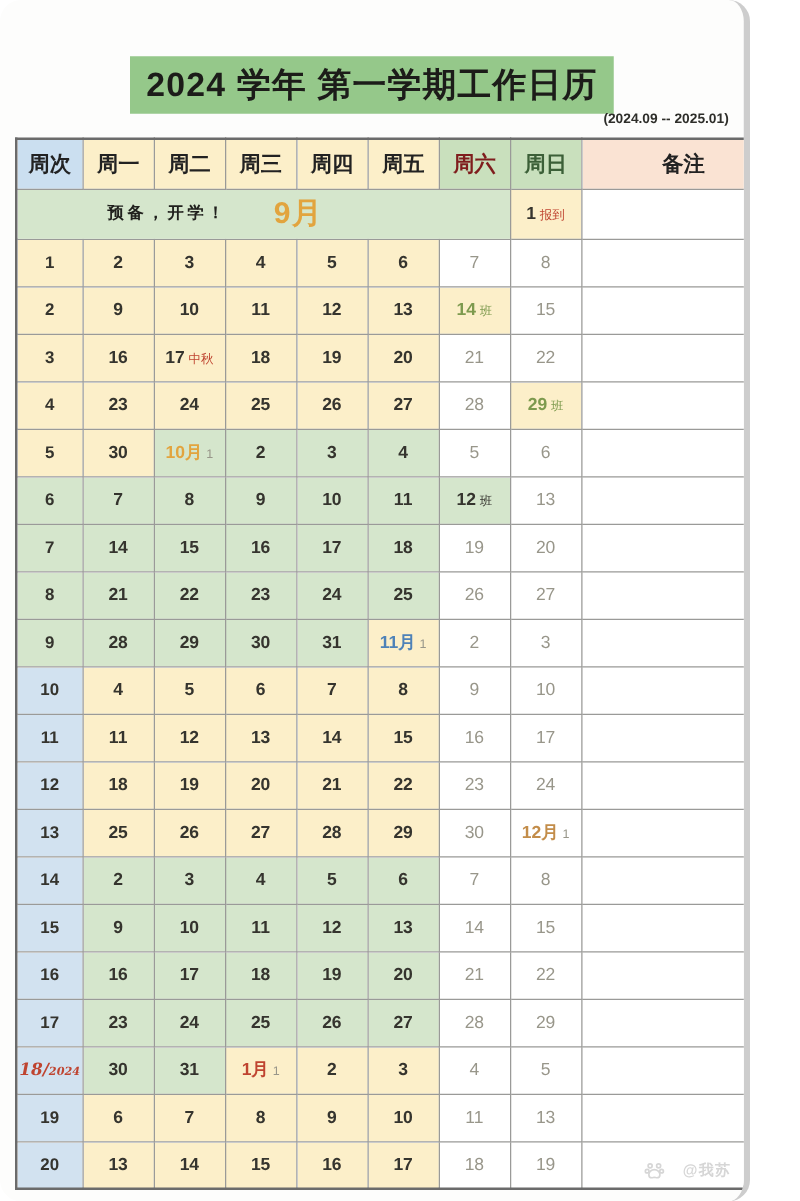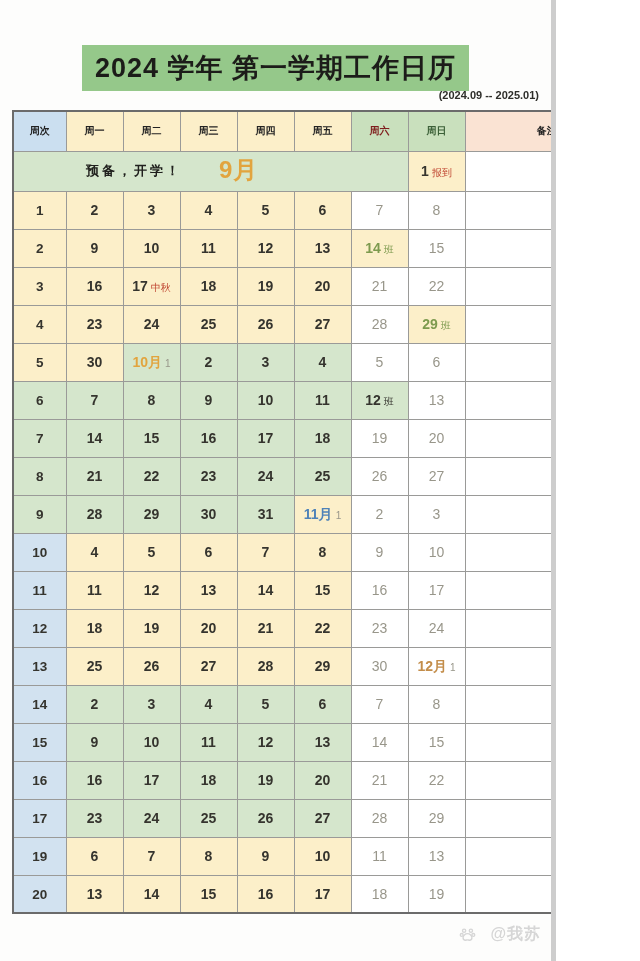--- a/index.html
+++ b/index.html
@@ -1,23 +1,24 @@
 <!DOCTYPE html>
 <html style="--title-bg: #95c88a; --head-blue: #cbdff0; --head-weekend: #c9e0bd; --head-note: #fae3d3; --cell-y: #fcefc9; --cell-g: #d5e6cc; --cell-b: #d2e2f0; --c-dark: #35342e; --c-gray: #98968a; --c-green: #7d9a4e; --c-orange: #e2a43e; --c-blue: #4e82b8; --c-brown: #c38d4a; --c-red: #bf4430; --watermark: #d6d6d6;"><head>
 <meta charset="utf-8">
 <style>
   html,body{margin:0;padding:0;}
   .page{
     position:relative;
-    width:556px;height:961px;
+    width:600px;height:961px;
     background:#fdfdfc;
     overflow:hidden;
     font-family:"Liberation Sans","DejaVu Sans",sans-serif;
     border-right:5px solid #cdcdcd;
     box-sizing:border-box;
+    border-radius:17px;
   }
   .title-wrap{position:absolute;top:45px;left:0;right:0;text-align:center;}
   .title{
     display:inline-block;
     background:var(--title-bg);
     color:#1c1c19;
     font-weight:bold;
     font-size:27px;
     letter-spacing:1px;
     padding:5px 13px;
@@ -37,21 +38,21 @@
     border:1px solid #9a9a98;
     padding:0;
     text-align:center;
     vertical-align:middle;
     overflow:hidden;
     white-space:nowrap;
   }
   tr.hdr{height:40px;}
   tr.month{height:40px;}
   tr.wrow{height:38px;}
-  th{font-size:10px;font-weight:bold;color:#222;}
+  th{font-size:17px;font-weight:bold;color:#222;}
   .h-week{background:var(--head-blue);}
   .h-day{background:var(--cell-y);}
   .h-sat{background:var(--head-weekend);color:#7f1d1d;}
   .h-sun{background:var(--head-weekend);color:#3c6038;}
   .h-note{background:var(--head-note);}
   .bg-y{background:var(--cell-y);}
   .bg-g{background:var(--cell-g);}
   .bg-b{background:var(--cell-b);}
   .bg-w{background:#ffffff;}
   .pt{font-size:14px;font-weight:600;color:var(--c-dark);}
@@ -71,21 +72,21 @@
     font-size:13px;font-weight:bold;color:#20201d;letter-spacing:3px;
   }
   .month-label{
     position:absolute;left:205px;top:50%;transform:translateY(-52%);
     color:var(--c-orange);font-weight:bold;font-size:24px;letter-spacing:1px;
   }
   .watermark{
     position:absolute;right:10px;bottom:16px;
     display:flex;align-items:center;gap:14px;
     color:var(--watermark);
-    font-size:16px;font-weight:bold;letter-spacing:1px;
+    font-size:12px;font-weight:bold;letter-spacing:1px;
     pointer-events:none;
   }
 </style>
 </head>
 <body>
 
 <div class="page">
   <div class="title-wrap">
     <span class="title">2024 学年  第一学期工作日历</span>
   </div>
@@ -303,20 +304,31 @@
         </tr>
         <tr class="wrow">
           <td class="wk bg-b"><span class="pt">17</span></td>
           <td class="bg-g"><span class="pt">23</span></td>
           <td class="bg-g"><span class="pt">24</span></td>
           <td class="bg-g"><span class="pt">25</span></td>
           <td class="bg-g"><span class="pt">26</span></td>
           <td class="bg-g"><span class="pt">27</span></td>
           <td class="bg-w"><span class="pt c-gray">28</span></td>
           <td class="bg-w"><span class="pt c-gray">29</span></td>
+          <td class="bg-w"></td>
+        </tr>
+        <tr class="wrow">
+          <td class="wk bg-b"><span class="pt c-red hw">18/</span><span class="pt c-red sm hw">2024</span></td>
+          <td class="bg-g"><span class="pt">30</span></td>
+          <td class="bg-g"><span class="pt">31</span></td>
+          <td class="bg-y"><span class="pt c-red">1月</span><span class="pt c-gray sm">1</span></td>
+          <td class="bg-y"><span class="pt">2</span></td>
+          <td class="bg-y"><span class="pt">3</span></td>
+          <td class="bg-w"><span class="pt c-gray">4</span></td>
+          <td class="bg-w"><span class="pt c-gray">5</span></td>
           <td class="bg-w"></td>
         </tr>
         <tr class="wrow">
           <td class="wk bg-b"><span class="pt">19</span></td>
           <td class="bg-y"><span class="pt">6</span></td>
           <td class="bg-y"><span class="pt">7</span></td>
           <td class="bg-y"><span class="pt">8</span></td>
           <td class="bg-y"><span class="pt">9</span></td>
           <td class="bg-y"><span class="pt">10</span></td>
           <td class="bg-w"><span class="pt c-gray">11</span></td>

